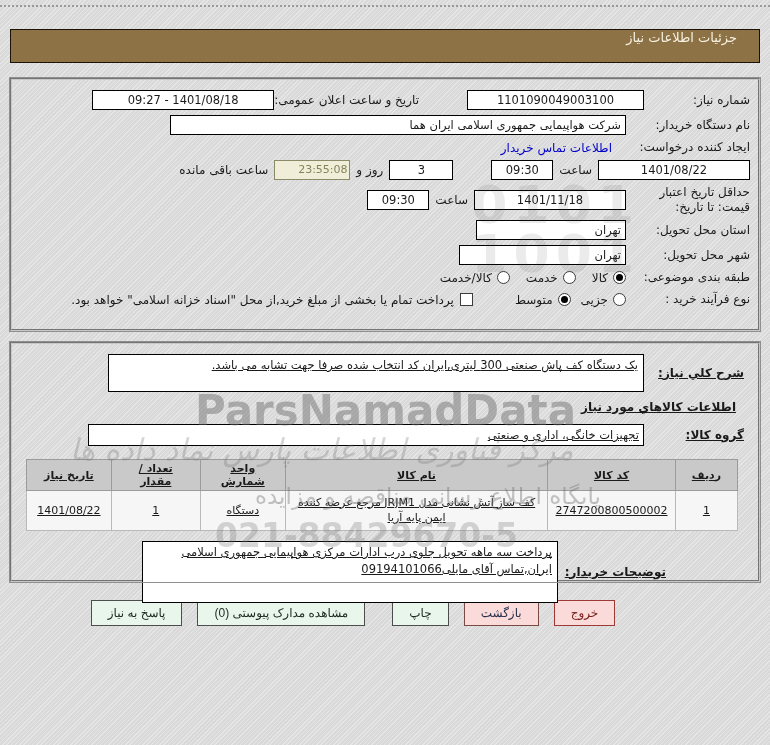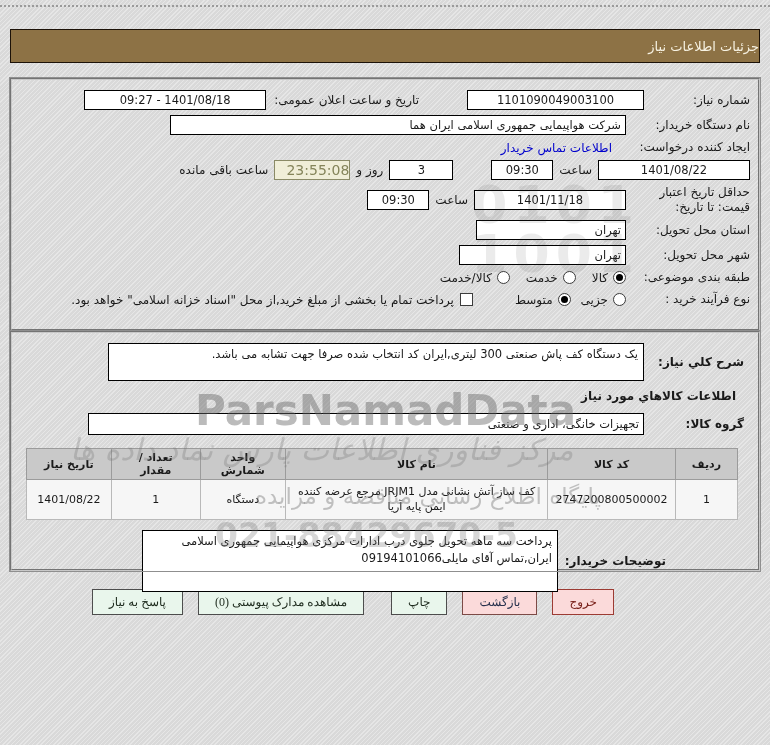--- a/index.html
+++ b/index.html
@@ -15,33 +15,33 @@
   }
   .dotted-rule { border-top: 2px dotted #9a9a9a; margin: 5px 0 0 0; height:0; }
 
   .title-bar {
     margin: 22px 10px 0 10px;
     height: 34px;
     background: #8d7245;
     border: 1px solid #1c1208;
     color: #f7f2e2;
     display: flex;
-    align-items: center;
+    padding-right: 22px;
     font-size: 13px;
   }
 
   .panel {
     margin: 0 10px;
     border: 2px groove #c8c8c8;
     outline: 1px solid #8f8f8f;
     padding: 10px 8px 8px 8px;
     position: relative;
   }
   .panel-1 { margin-top: 15px; height: 253px; }
-  .panel-2 { height: 240px; }
+  .panel-2 { margin-top: 11px; height: 240px; text-decoration: underline; }
 
   .row { display: flex; align-items: center; margin-bottom: 5px; }
   .lbl { width: 124px; flex-shrink: 0; line-height: 1.25; }
   .lbl-b { font-weight: bold; }
 
   .box {
     background: #fff;
     border: 1px solid #000;
     height: 20px;
     line-height: 18px;
@@ -54,21 +54,21 @@
   .r { text-align: right; }
 
   .link { color: #0000cc; cursor: pointer; margin-right: 14px; }
 
   .countdown {
     background: #f0eed8;
     border: 1px solid #8a8a66;
     color: #84845a;
     height: 20px; line-height: 18px;
     width: 76px; text-align: center;
-    font-size: 14px;
+    font-size: 11px;
     padding-left: 21px;
   }
 
   .radio {
     width: 13px; height: 13px;
     border: 1px solid #3c3c3c;
     border-radius: 50%;
     background: #fff;
     display: inline-block;
     flex-shrink: 0;
@@ -123,21 +123,21 @@
     margin: 18px 60px 0 0;
     display: flex;
     flex-direction: row-reverse;
     justify-content: center;
     align-items: center;
     gap: 15px;
   }
   .btn {
     height: 26px;
     padding: 0 16px;
-    font-family: Liberation Serif, serif;
+    font-family: Liberation Sans, sans-serif;
     font-size: 12px;
     border: 1px solid #4d4d4d;
     background: #e9f6ec;
     color: #1d2a1d;
     cursor: pointer;
     white-space: nowrap;
   }
   .btn.pink { background: #fbdada; border-color: #7c4a46; color: #27314d; }
   .btn.red  { background: #fbdada; border-color: #9c3b33; color: #7a221c; margin-right: 4px; }
   .btn.wide { margin-right: 12px; }
@@ -181,21 +181,21 @@
 <div class="title-bar">
   <span>جزئیات اطلاعات نیاز</span>
 </div>
 
 <div class="panel panel-1">
 
   <div class="row">
     <span class="lbl" style="width:106px">شماره نیاز:</span>
     <span class="box c" style="width:177px">1101090049003100</span>
     <span class="lbl" style="width:auto; margin-right:48px">تاریخ و ساعت اعلان عمومی:</span>
-    <span class="box c" style="width:182px; margin-right:8px">1401/08/18 - 09:27</span>
+    <span class="box c" style="width:182px; margin-right:0">1401/08/18 - 09:27</span>
   </div>
 
   <div class="row">
     <span class="lbl">نام دستگاه خریدار:</span>
     <span class="box r" style="width:456px">شرکت هواپیمایی جمهوری اسلامی ایران هما</span>
   </div>
 
   <div class="row">
     <span class="lbl">ایجاد کننده درخواست:</span>
     <span class="link">اطلاعات تماس خریدار</span>

